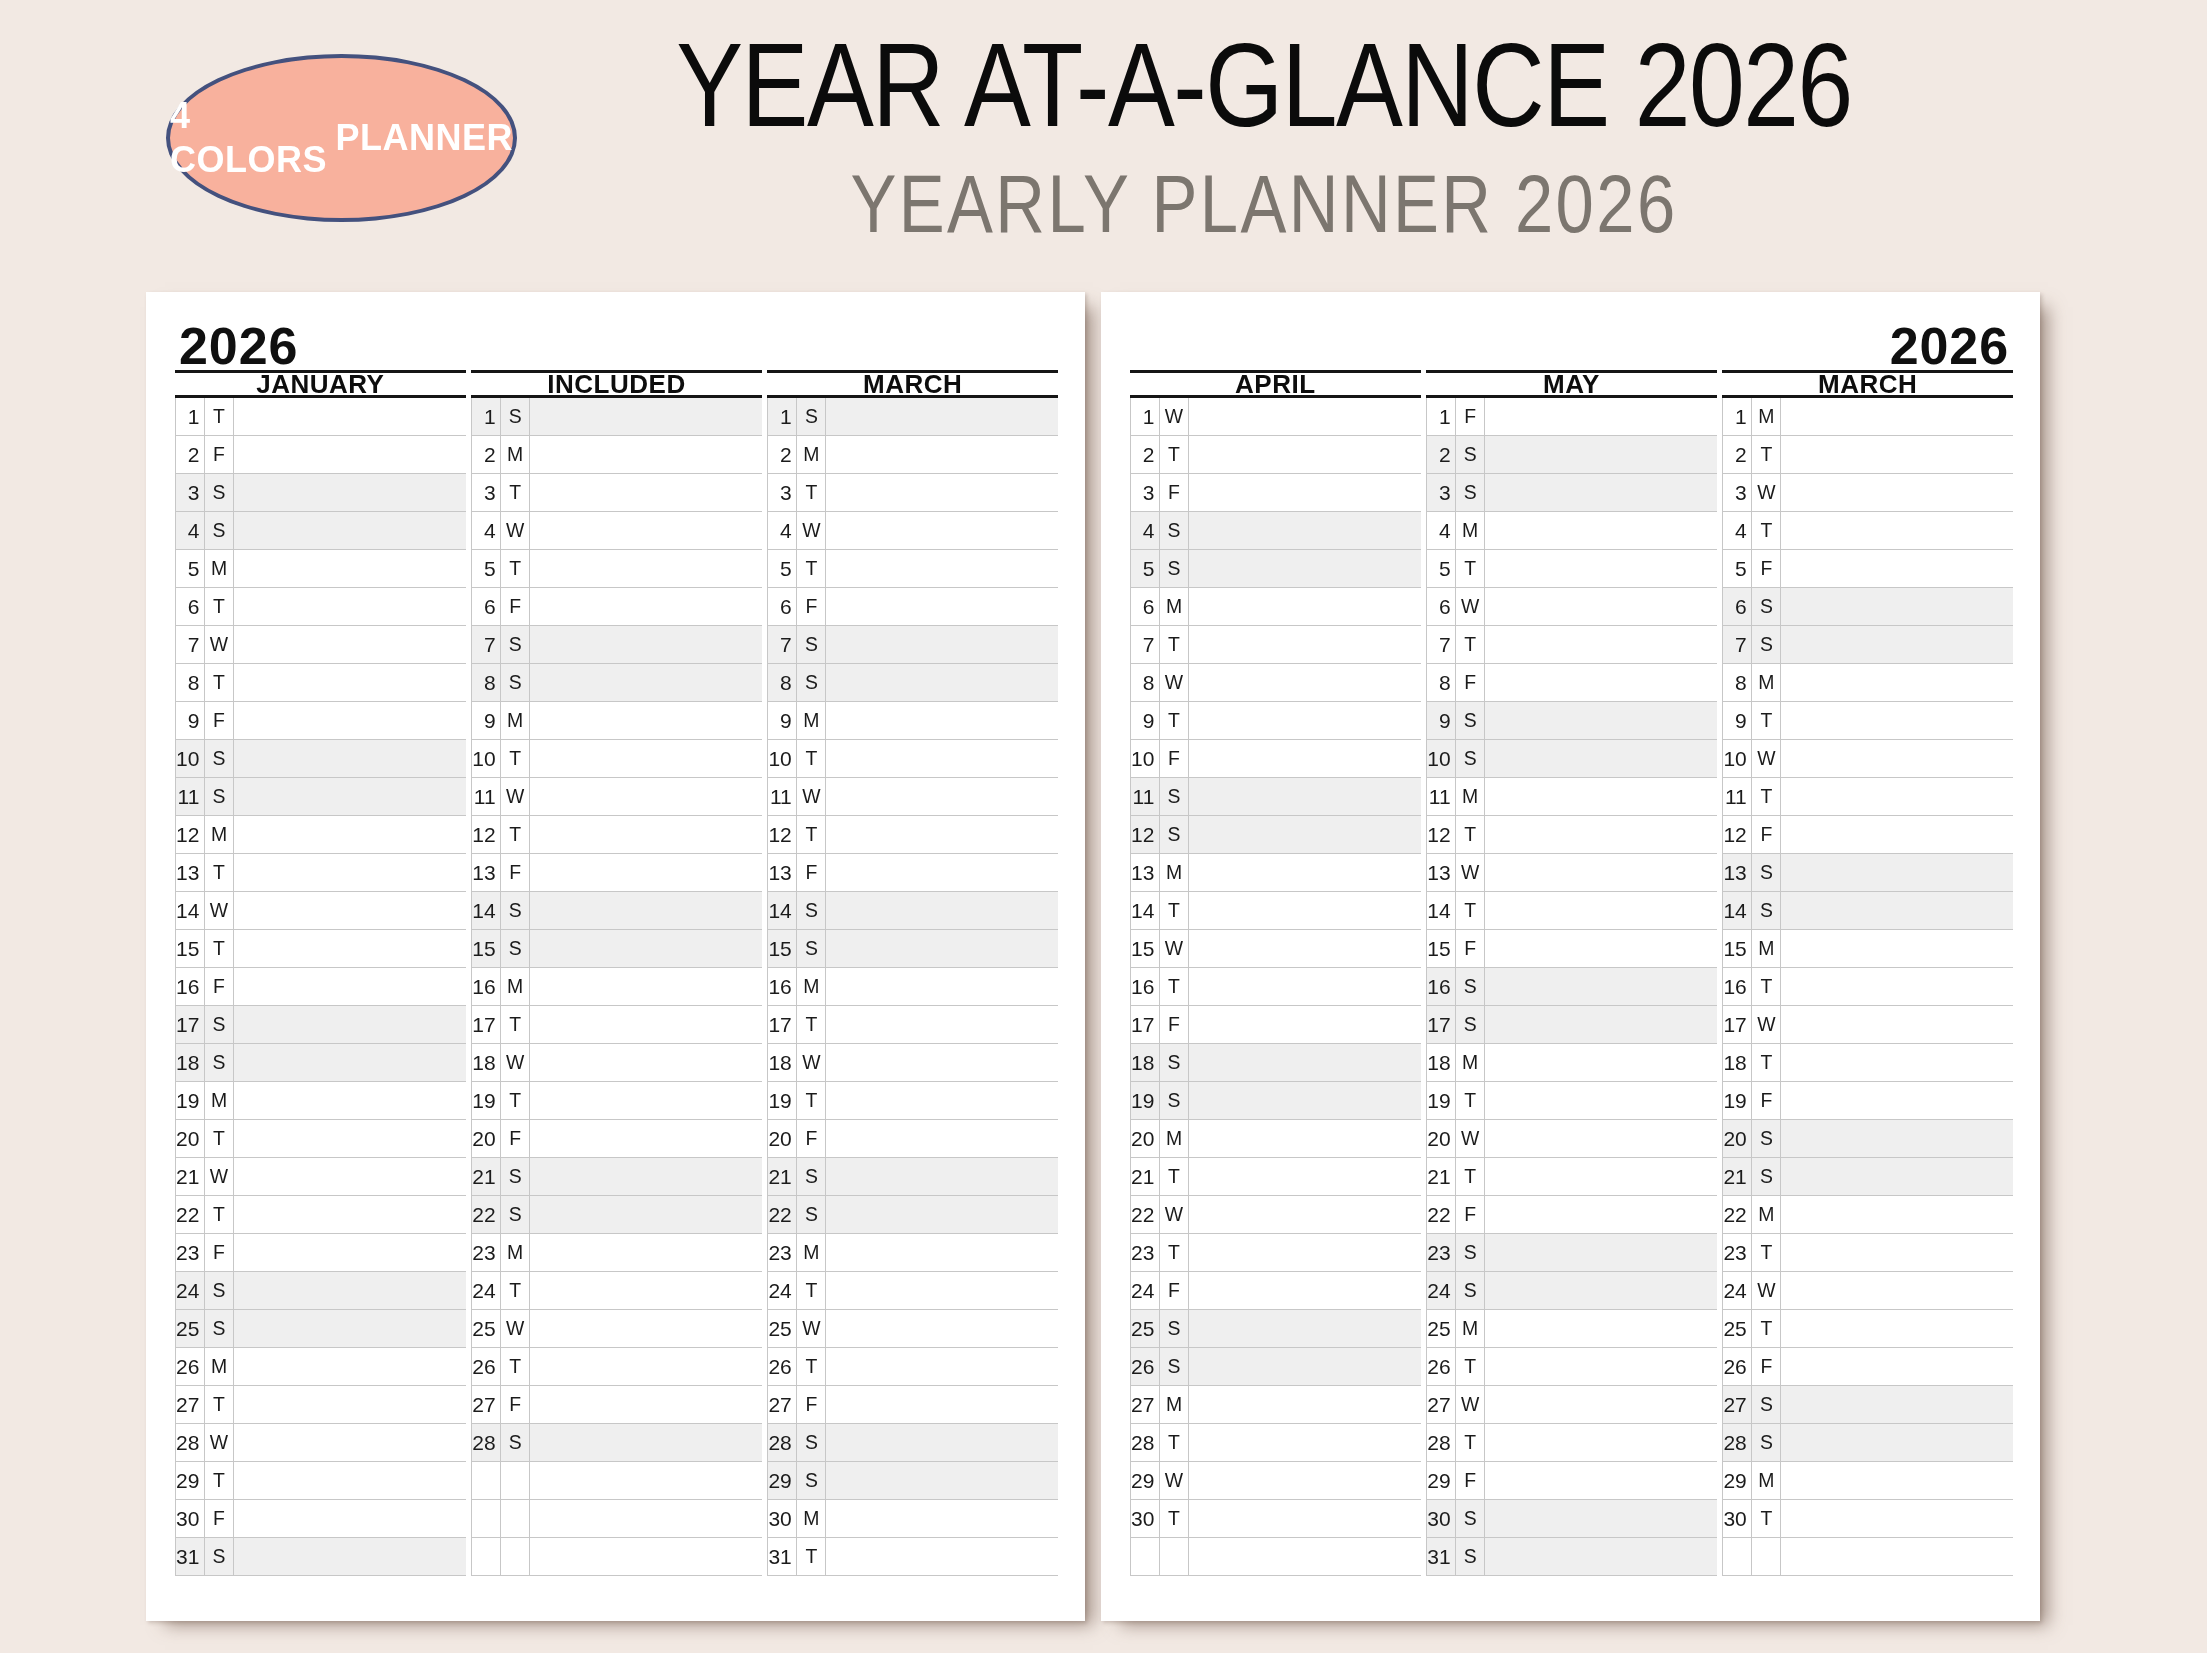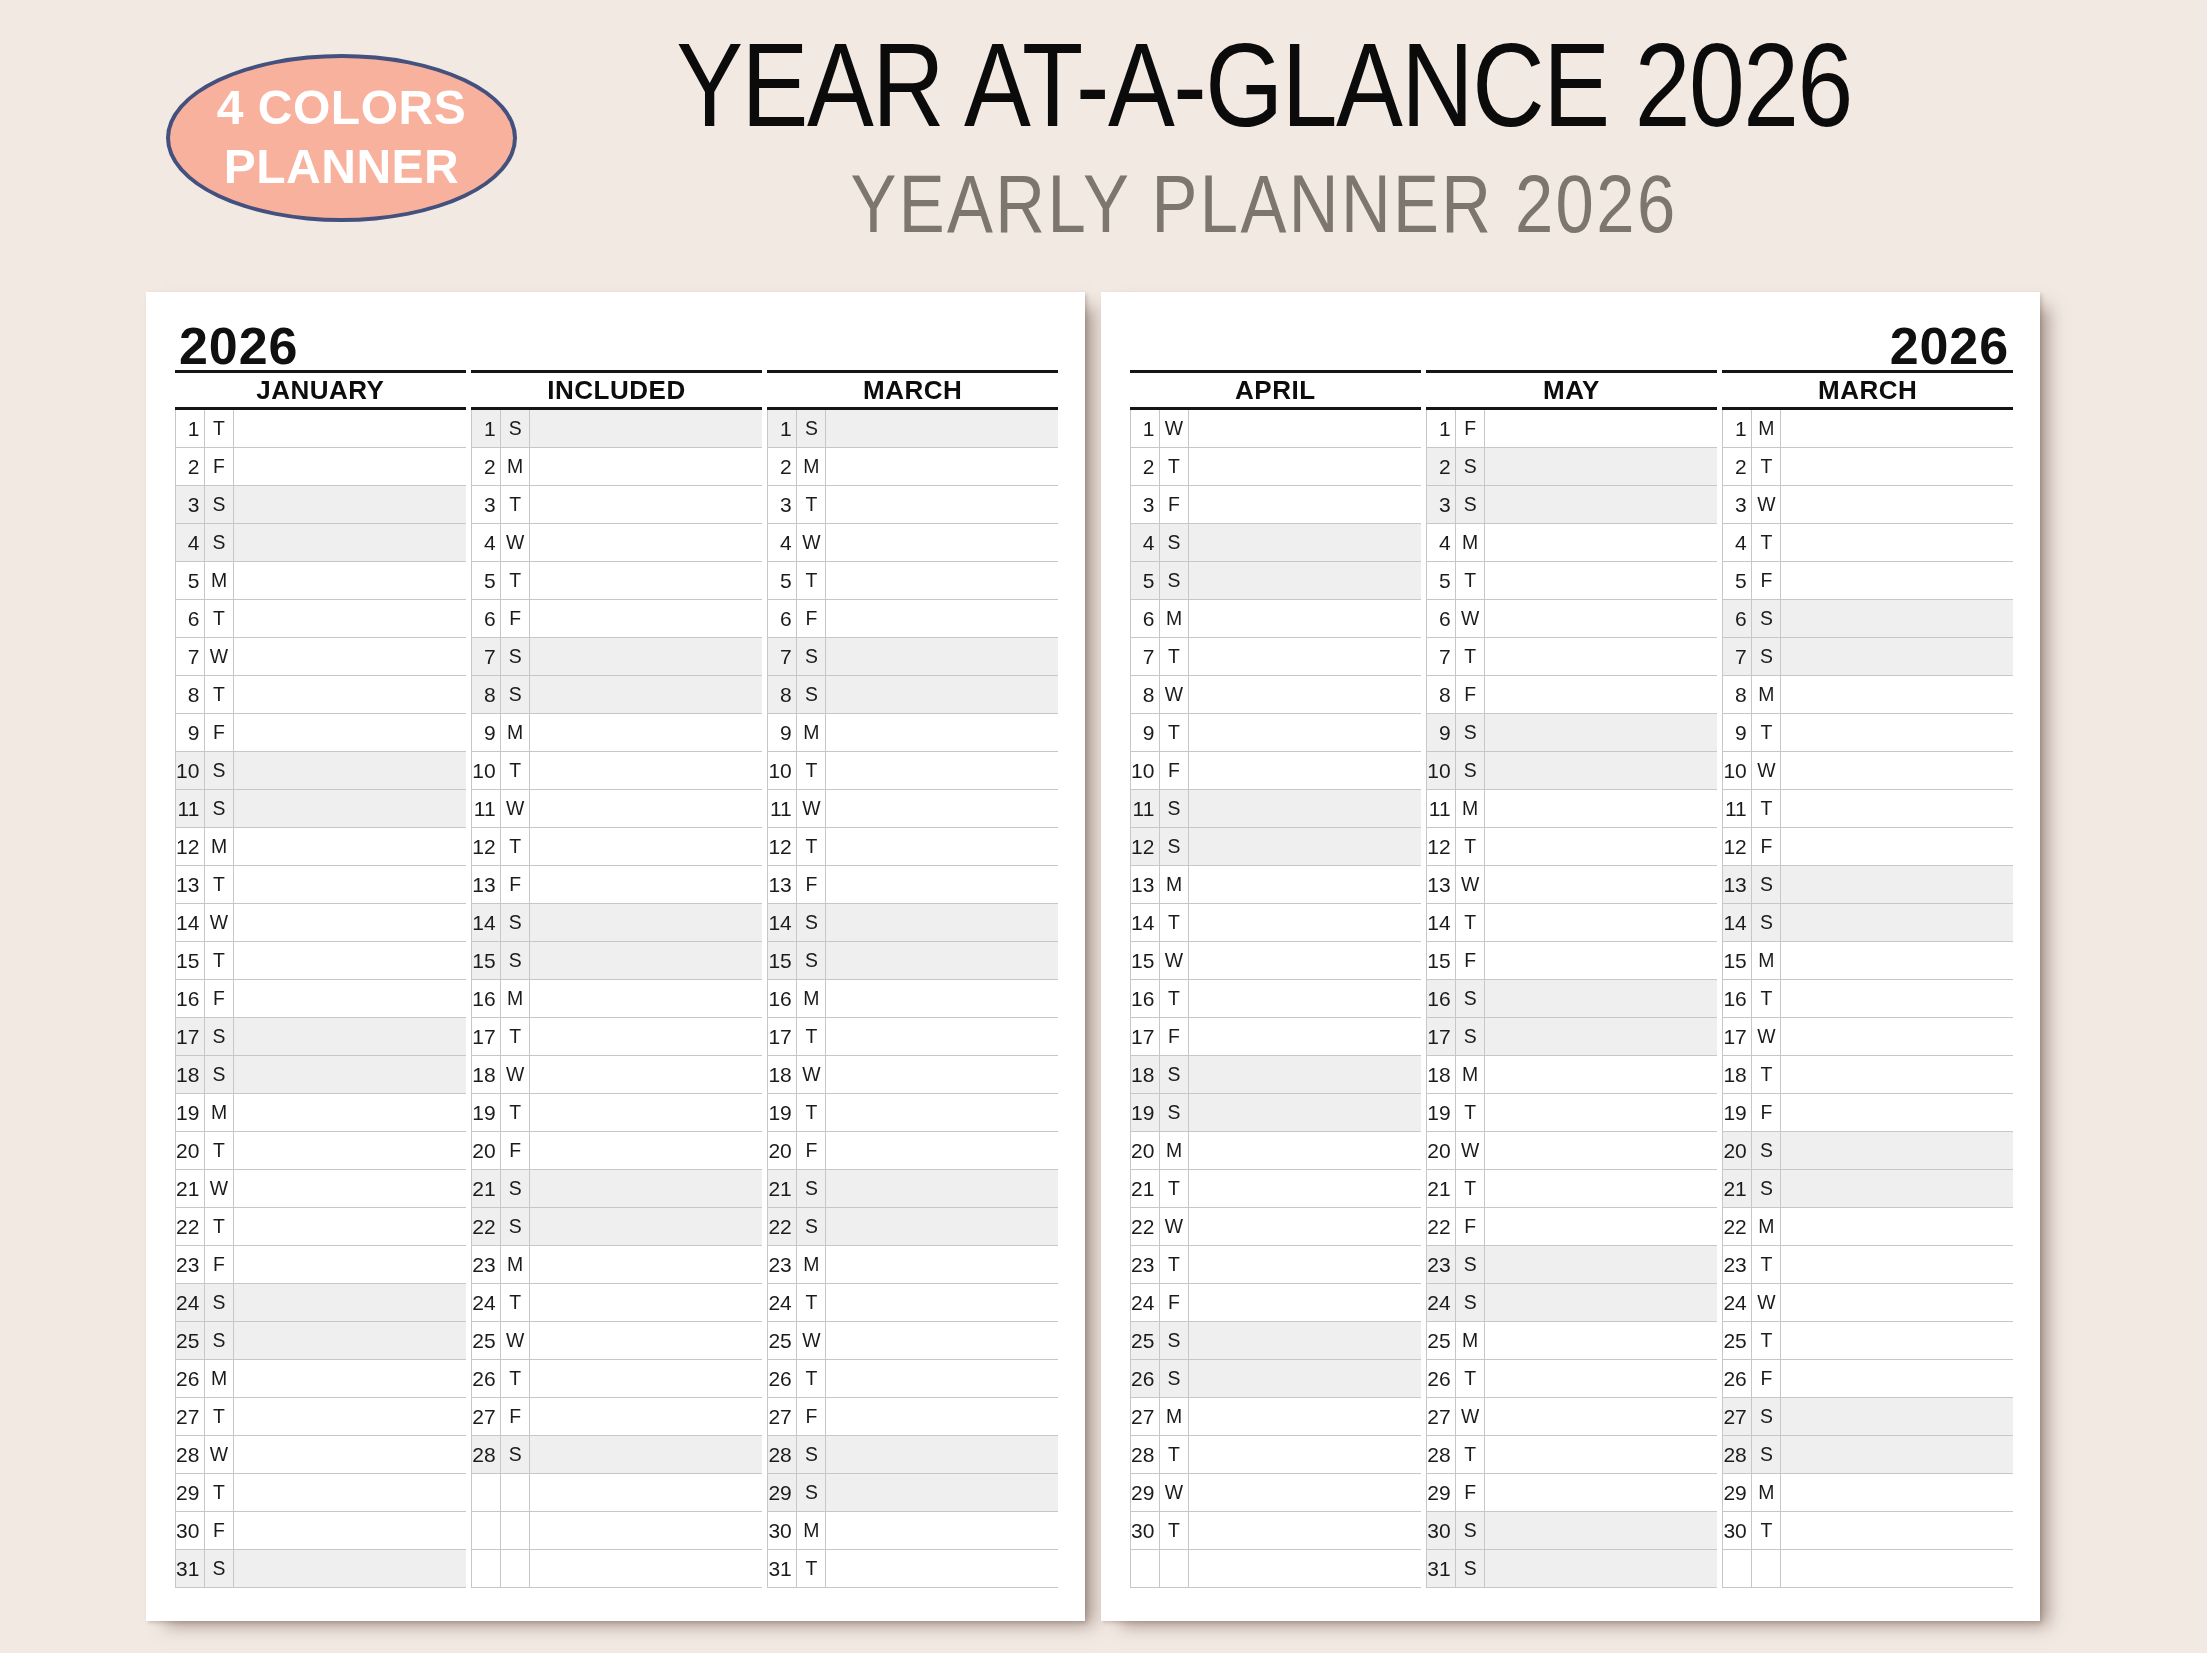--- a/index.html
+++ b/index.html
@@ -10,22 +10,22 @@
   }
   *{margin:0;padding:0;box-sizing:border-box}
   html,body{width:2208px;height:1654px}
   body{
     position:relative;overflow:hidden;background:var(--background);
     font-family:"Liberation Sans",sans-serif;color:#1b1b1b;
   }
   .badge{
     position:absolute;left:166px;top:54px;width:351px;height:168px;
     background:var(--badge-fill);border:4.6px solid var(--badge-border);border-radius:50%;
-    display:flex;flex-direction:column;align-items:center;justify-content:center;
-    color:var(--badge-text);font-weight:700;font-size:48px;line-height:1.22;letter-spacing:0.5px;
+    display:flex;flex-direction:row;align-items:center;justify-content:center;
+    color:var(--badge-text);font-weight:700;font-size:36px;line-height:1.22;letter-spacing:0.5px;
   }
   .main-title{
     position:absolute;left:452px;top:24px;width:1624px;text-align:center;
     font-size:118px;line-height:1.05;color:var(--title-text);white-space:nowrap;
     transform:scaleX(.85);transform-origin:center;letter-spacing:-1.8px;
   }
   .sub-title{
     position:absolute;left:452px;top:164px;width:1624px;text-align:center;
     font-size:81px;line-height:1;color:var(--subtitle-text);white-space:nowrap;
     transform:scaleX(.85);transform-origin:center;letter-spacing:2.8px;
@@ -35,21 +35,21 @@
     box-shadow:13px 9.2px 16.6px -5.5px rgba(104,78,66,.55), 1.8px 1.8px 3.7px rgba(104,78,66,.25);
   }
   .page.left{left:146px}
   .page.right{left:1101px}
   .page-year{position:absolute;top:24px;font-size:52px;font-weight:700;color:#101010;letter-spacing:0.9px}
   .page.left .page-year{left:33px}
   .page.right .page-year{right:31px;text-align:right}
   .grid{position:absolute;left:29px;top:78px;width:883px;display:flex;gap:5.5px}
   .month-col{flex:1 1 0;min-width:0}
   .month-header{
-    height:40px;border-top:3.7px solid var(--heavy-line);border-bottom:3.7px solid var(--heavy-line);
+    height:28px;border-top:3.7px solid var(--heavy-line);border-bottom:3.7px solid var(--heavy-line);
     display:flex;align-items:center;justify-content:center;
     font-weight:700;font-size:26px;letter-spacing:0.5px;color:#0d0d0d;white-space:nowrap;
   }
   .rows{border-left:1.8px solid var(--grid-line)}
   .day-row{display:flex;height:38px;border-bottom:1.8px solid var(--grid-line);background:transparent}
   .day-row.weekend{background:var(--weekend-shade)}
   .c{height:100%}
   .c.num{
     width:29px;border-right:1.8px solid var(--grid-line);
     display:flex;align-items:center;justify-content:flex-end;padding-right:4.6px;

